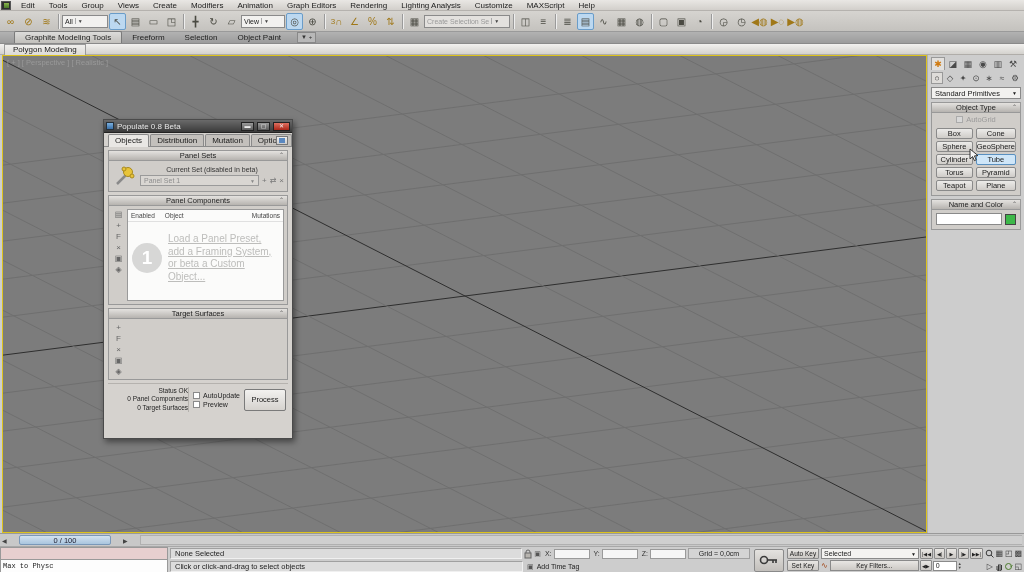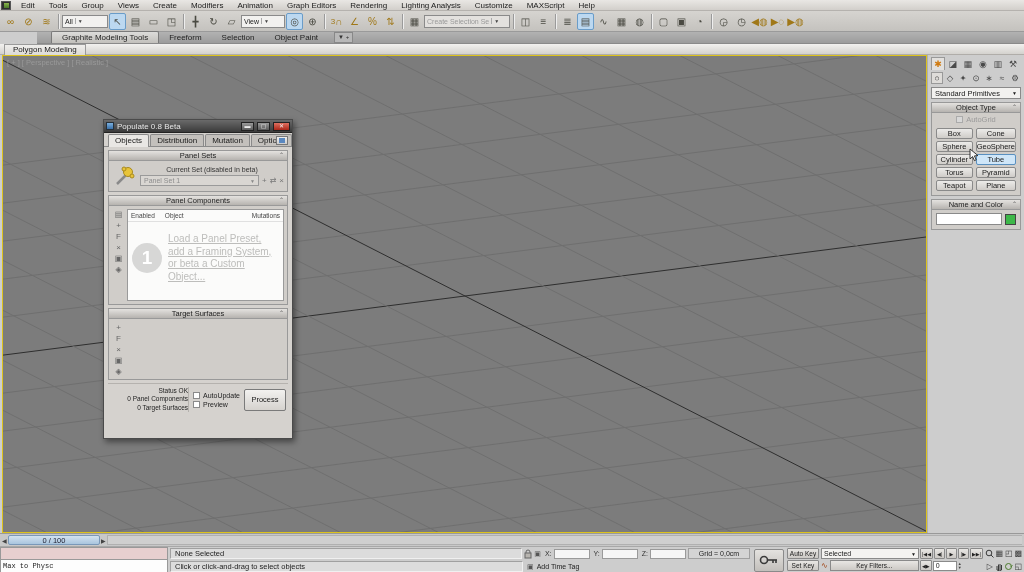--- a/index.html
+++ b/index.html
@@ -16,21 +16,21 @@
   .toolbar { height:21px; display:flex; align-items:center; background:linear-gradient(#d6d4d0,#c4c2be); border-bottom:1px solid #9a9a9a; padding:0 2px; gap:1px; }
   .tbtn { width:17px; height:17px; display:flex; align-items:center; justify-content:center; font-size:10px; color:#4a4a42; border:1px solid transparent; border-radius:2px; }
   .tbtn.gold { color:#a07818; }
   .tbtn.active { background:#bcd8f0; border:1px solid #6a9cc8; }
   .tsep { width:1px; height:15px; background:#9a9a9a; margin:0 2px; box-shadow:1px 0 0 #eee; }
   .tdrop { height:13px; background:#f2f1ef; border:1px solid #8a8a8a; display:flex; align-items:center; font-size:7px; padding:0 2px; gap:2px; color:#222; }
   .tdrop .arr { font-size:5px; color:#444; border-left:1px solid #aaa; padding-left:2px; }
   .tdrop.disabled { color:#9a9a9a; background:#e3e1de; }
 
   
-  .ribbontabs { height:12px; background:linear-gradient(#b2b2b2,#9c9c9c); display:flex; align-items:flex-end; padding-left:14px; border-bottom:1px solid #8a8a8a;margin-left:37px; }
+  .ribbontabs { height:12px; background:linear-gradient(#b2b2b2,#9c9c9c); display:flex; align-items:flex-end; padding-left:14px; border-bottom:1px solid #8a8a8a; }
   .rtab { font-size:8px; padding:0 10px; line-height:11px; color:#222; }
   .rtab.active { background:linear-gradient(#dcdcda,#c2c0bc); border:1px solid #7a7a7a; border-bottom:none; border-radius:2px 2px 0 0; }
   .rtab-extra { margin-left:6px; font-size:6px; color:#333; border:1px solid #888; background:#b8b8b8; padding:0 3px; line-height:9px; align-self:center; }
   .subtabrow { height:11px; background:linear-gradient(#f2f1ef,#d4d2ce); display:flex; align-items:center; padding-left:4px; border-bottom:1px solid #b0ada9; }
   .subtab { font-size:8px; padding:0 8px; line-height:10px; background:linear-gradient(#efeeec,#dcdad6); border:1px solid #9a9a9a; border-bottom:none; }
 
   
   .main { display:flex; height:478px; }
   .viewport { position:relative; flex:1; margin-left:2px; background:#7c7c7c; border:1px solid #ddc31c; overflow:hidden; }
   .vplabel { position:absolute; top:2px; left:4px; font-size:7.5px; color:#999; z-index:3; }
@@ -88,21 +88,21 @@
   .autogrid { display:flex; align-items:center; justify-content:center; gap:3px; color:#9a9a9a; font-size:7.5px; padding:2px 0; }
   .chk.dis { background:#d8d8d8; border-color:#aaa; }
   .objgrid { display:grid; grid-template-columns:1fr 1fr; gap:2px 3px; padding:2px 4px 4px 4px; }
   .objbtn { height:11px; background:linear-gradient(#ecebe9,#cfccc8); border:1px solid #8a8a8a; border-radius:2px; font-size:7.5px; display:flex; align-items:center; justify-content:center; }
   .objbtn.hl { background:#cfe6f8; border-color:#5a90c0; }
   .nc-row { display:flex; gap:3px; padding:3px 4px 4px 4px; align-items:center; }
   .nc-input { flex:1; height:12px; background:#fff; border:1px solid #8a8a8a; }
   .nc-swatch { width:11px; height:11px; border:1px solid #444; }
 
   
-  .timerow { height:13px; display:flex; align-items:center; background:#c8c8c8; border-top:1px solid #999; padding:0 2px; gap:1px; }
+  .timerow { height:13px; display:flex; align-items:center; background:#c8c8c8; border-top:1px solid #999; padding:0 2px; gap:12px; }
   .tarrow { font-size:6px; color:#444; width:5px; }
   .tshandle { width:92px; height:10px; background:linear-gradient(#d3e2f0,#a9c5de); border:1px solid #7a98b8; border-radius:2px; font-size:7.5px; display:flex; align-items:center; justify-content:center; color:#223; }
   .tstrack { flex:1; height:10px; background:#cfcfcf; border:1px solid #b0b0b0; border-right:none; }
 
   .bottomblock { height:27px; display:flex; background:#cdcdcd; border-top:1px solid #a8a8a8; }
   .col { display:flex; flex-direction:column; }
   .colA { width:168px; }
   .listenerpink { height:13px; background:#e7cfcf; border:1px solid #999; }
   .listenerwhite { height:13px; background:#fdfdfd; border:1px solid #999; border-top:none; font-family:"Liberation Mono",monospace; font-size:7px; display:flex; align-items:center; padding-left:2px; color:#222; }
   .colB { flex:1; }

